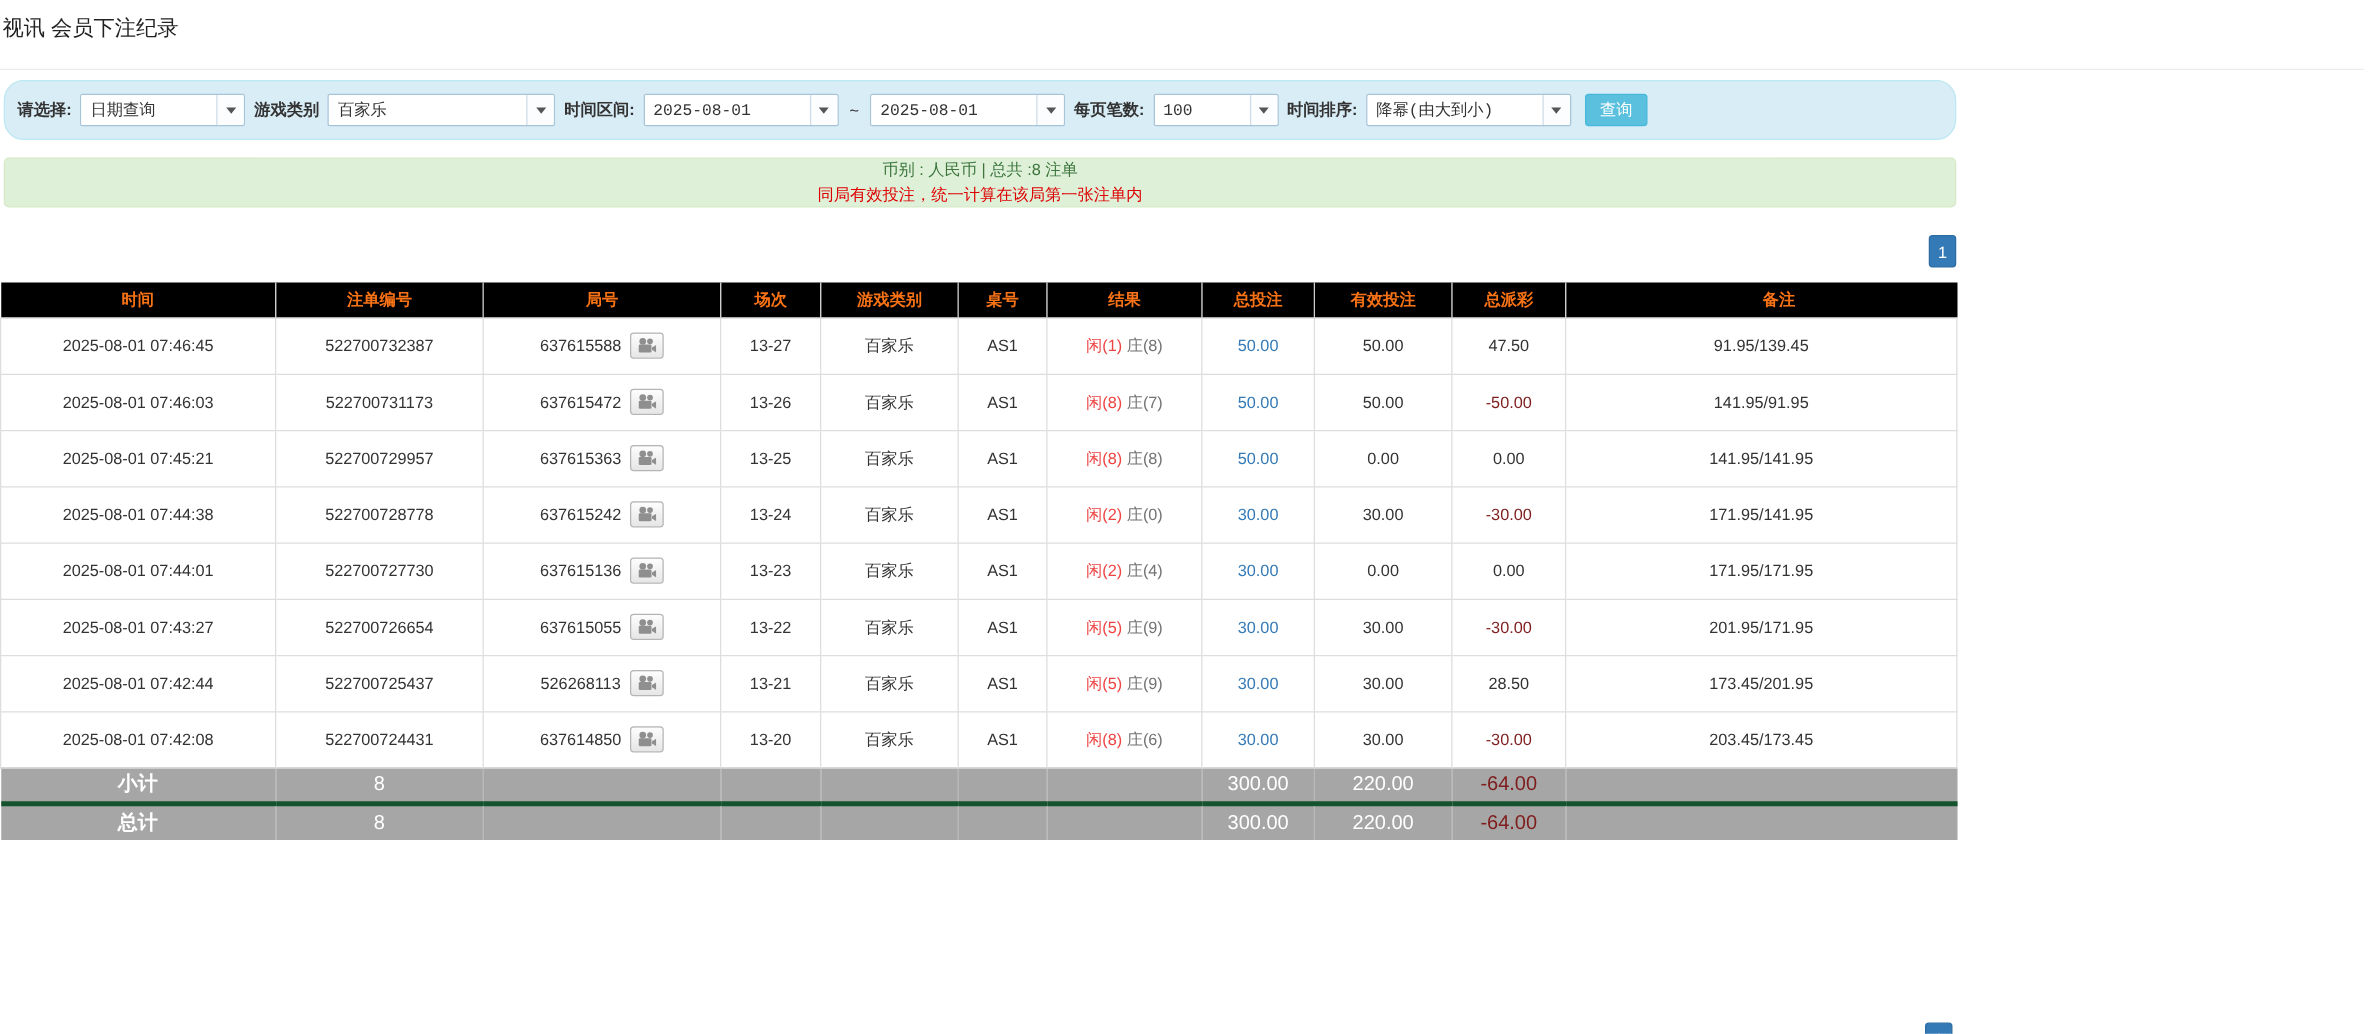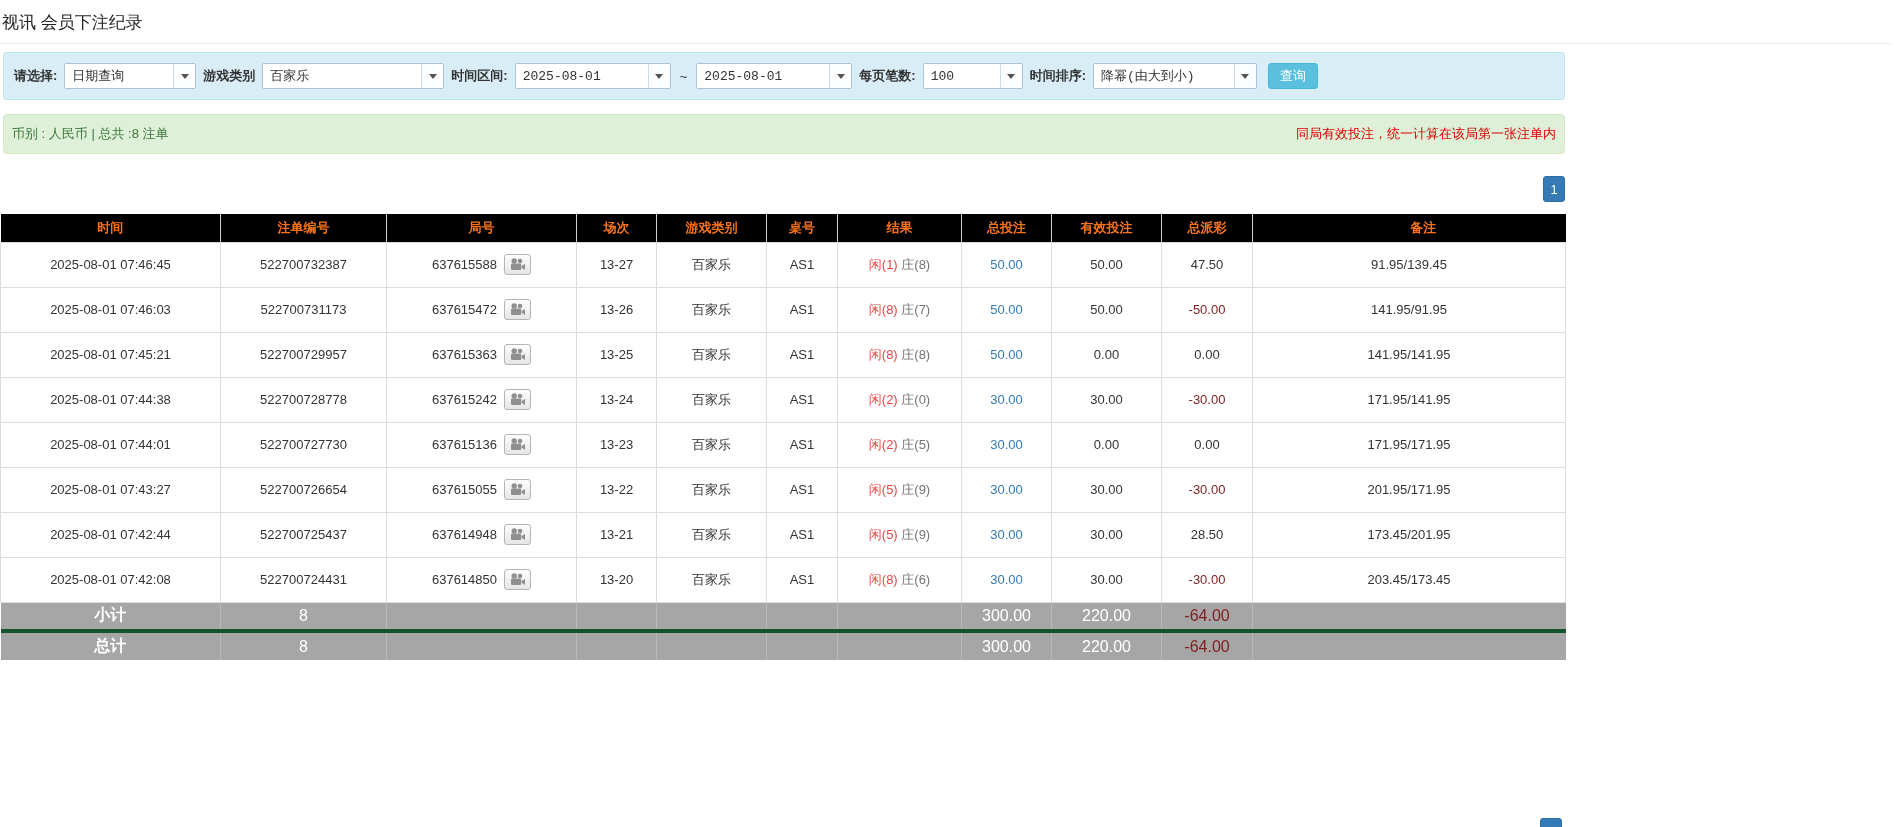--- a/index.html
+++ b/index.html
@@ -7,27 +7,27 @@
   body {
     width: 1894px; height: 827px;
     font-family: "Liberation Sans", "DejaVu Sans", sans-serif;
     font-size: 13px; color: #333;
     position: relative; overflow: hidden;
   }
   .page { position: relative; width: 1894px; height: 827px; }
   .content { width: 1562px; margin-left: 3px; }
 
   
-  .title-bar { padding: 11px 0 9px 2px; border-bottom: 1px solid #ececec; width: 1891px; }
+  .title-bar { padding: 11px 0 21px 2px; border-bottom: 1px solid #ececec; width: 1891px; }
   .page-title { font-size: 17px; color: #222; font-weight: normal; }
 
   
   .filter-bar {
     margin-top: 8px; height: 48px;
-    background: #d9edf7; border: 1px solid #bce8f1; border-radius: 3px;
+    background: #d9edf7; border: 1px solid #bce8f1; border-radius: 16px;
     display: flex; align-items: center; padding: 0 10px; gap: 7px;
     white-space: nowrap;
   }
   .filter-label { font-weight: bold; color: #333; font-size: 13px; }
   .combo {
     display: inline-flex; align-items: stretch; height: 26px;
     background: #fff; border: 1px solid #a7c4d8; border-radius: 2px; overflow: hidden;
   }
   .combo input {
     border: none; outline: none; height: 100%; padding: 0 7px;
@@ -46,21 +46,21 @@
   .btn-query {
     height: 26px; padding: 0 11px; margin-left: 4px;
     background: #5bc0de; border: 1px solid #46b8da; border-radius: 3px;
     color: #fff; font-size: 13px; font-family: inherit; cursor: pointer;
   }
 
   
   .summary-bar {
     margin-top: 14px; height: 40px;
     background: #dff0d8; border: 1px solid #d6e9c6; border-radius: 4px;
-    display: flex; align-items: center; justify-content: space-between; padding: 0 8px;
+    display: flex; align-items: center; justify-content: space-between; padding: 0 8px; flex-direction: column;
   }
   .summary-left { color: #3c763d; }
   .summary-right { color: #dd0000; }
 
   
   .pager-top { display: flex; justify-content: flex-end; margin-top: 22px; }
   .page-btn {
     min-width: 22px; height: 26px; padding: 0 6px;
     background: #337ab7; border: 1px solid #2e6da4; border-radius: 3px;
     color: #fff; font-size: 13px; font-family: inherit;
@@ -328,21 +328,21 @@
             <path d="M11.6 8 L15 6 V12 L11.6 9.8 Z" fill="#8f8f8f"></path>
           </svg>
         </button>
       </span>
     </td>
     <td><span>13-23</span></td>
     <td><span>百家乐</span></td>
     <td><span>AS1</span></td>
     <td>
       <span class="player">闲(2)</span>
-      <span class="banker">庄(5)</span>
+      <span class="banker">庄(4)</span>
     </td>
     <td><span class="blue-link">30.00</span></td>
     <td><span>0.00</span></td>
     <td><span class="amount">0.00</span></td>
     <td><span>171.95/171.95</span></td>
   </tr>
           <tr class="data-row">
     <td><span>2025-08-01 07:43:27</span></td>
     <td><span>522700726654</span></td>
     <td>
@@ -368,21 +368,21 @@
     <td><span class="blue-link">30.00</span></td>
     <td><span>30.00</span></td>
     <td><span class="amount neg">-30.00</span></td>
     <td><span>201.95/171.95</span></td>
   </tr>
           <tr class="data-row">
     <td><span>2025-08-01 07:42:44</span></td>
     <td><span>522700725437</span></td>
     <td>
       <span class="round-wrap">
-        <span>637614948</span>
+        <span>526268113</span>
         <button class="video-btn">
           <svg width="15" height="13" viewBox="0 0 15 13">
             <circle cx="4.2" cy="3" r="2.7" fill="#8f8f8f"></circle>
             <circle cx="10" cy="3" r="2.3" fill="#8f8f8f"></circle>
             <rect x="1" y="5.6" width="10.2" height="6.4" rx="1" fill="#8f8f8f"></rect>
             <path d="M11.6 8 L15 6 V12 L11.6 9.8 Z" fill="#8f8f8f"></path>
           </svg>
         </button>
       </span>
     </td>

